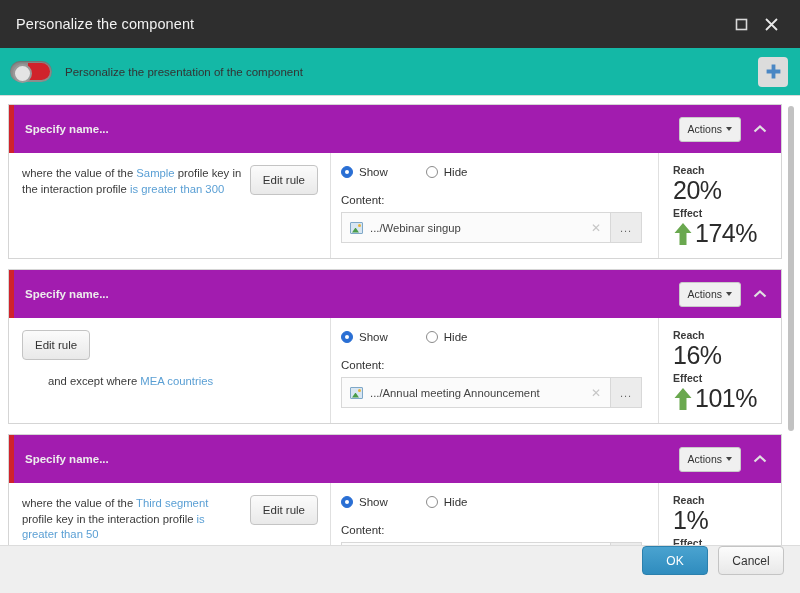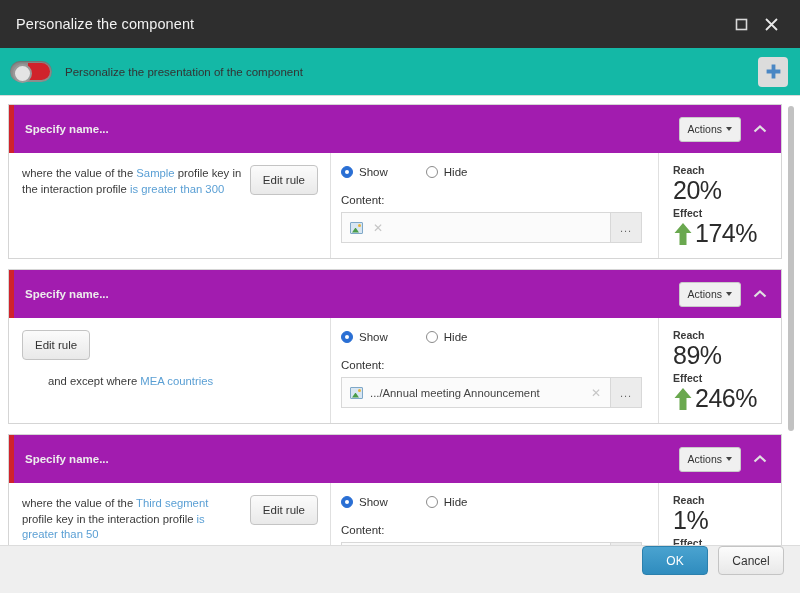--- a/index.html
+++ b/index.html
@@ -350,20 +350,21 @@
               </label>
               <label class="radio">
                 <span class="rdot"></span>
                 <span>Hide</span>
               </label>
             </div>
             <div class="content-lbl">Content:</div>
             <div class="content-field">
               <div class="cf-box">
                 <span class="cf-icon"></span>
+                <span class="cf-text">.../Webinar singup</span>
                 <span class="cf-x">✕</span>
               </div>
               <span class="cf-btn">...</span>
             </div>
           </div>
           <div class="col-stats">
             <div class="st-lbl">Reach</div>
             <div class="st-val">20%</div>
             <div class="st-lbl2">Effect</div>
             <div class="st-effect">
@@ -414,27 +415,27 @@
               <div class="cf-box">
                 <span class="cf-icon"></span>
                 <span class="cf-text">.../Annual meeting Announcement</span>
                 <span class="cf-x">✕</span>
               </div>
               <span class="cf-btn">...</span>
             </div>
           </div>
           <div class="col-stats">
             <div class="st-lbl">Reach</div>
-            <div class="st-val">89%</div>
+            <div class="st-val">16%</div>
             <div class="st-lbl2">Effect</div>
             <div class="st-effect">
               <svg class="up-arrow" width="20" height="26" viewBox="0 0 20 26">
                   <path d="M10 2 L18.5 12 L13.5 12 L13.5 24 L6.5 24 L6.5 12 L1.5 12 Z" fill="#6aa84f"></path>
                 </svg>
-              <span class="st-eff-val">246%</span>
+              <span class="st-eff-val">101%</span>
             </div>
           </div>
         </div>
       </div>
 
       <div class="card clipped">
         <div class="card-head">
           <span class="card-name">Specify name...</span>
           <span class="actions-btn">
             <span>Actions</span>

